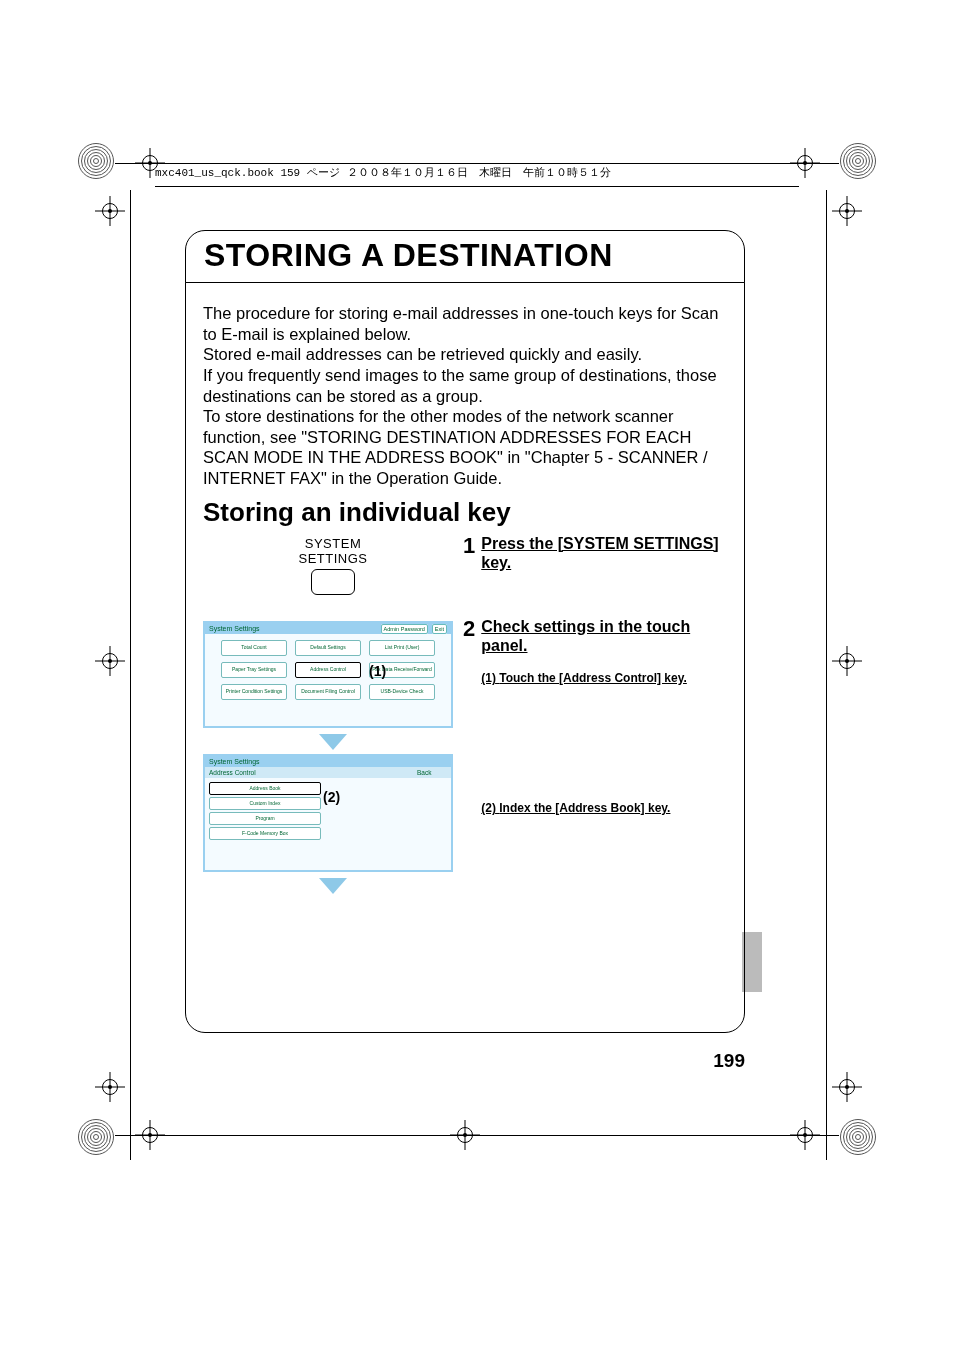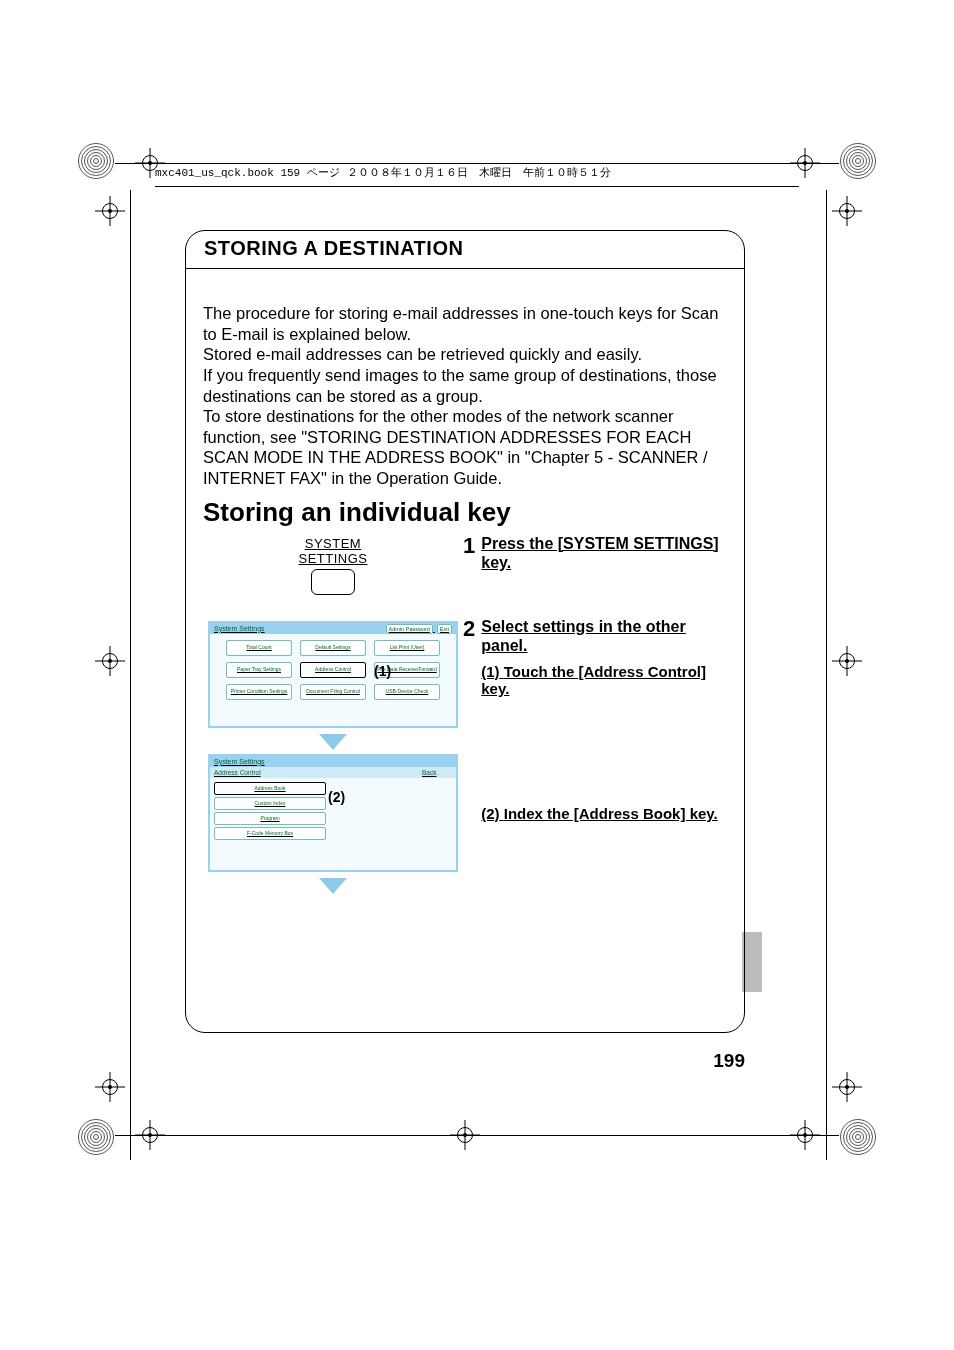--- a/index.html
+++ b/index.html
@@ -43,59 +43,59 @@
     position:absolute; left:0; right:0; top:0; height:54px;
   }
   .title-box{
     position:absolute; left:0; right:0; top:0;
     border:1.5px solid #000;
     border-radius:20px 20px 0 0;
     padding:6px 18px 8px 18px;
     background:#fff;
   }
   .main-title{
-    font-size:20px; font-weight:bold;
+    font-size:32px; font-weight:bold;
     letter-spacing:0.5px;
   }
   .body-content{
     position:absolute; left:18px; right:18px; top:64px; bottom:12px;
     overflow:hidden;
   }
   .intro{
     font-size:16.5px; line-height:1.25;
   }
   .sub-title{
     font-size:26px; font-weight:bold;
     margin-top:8px;
   }
 
   .step-row{
     display:flex; align-items:flex-start; margin-top:6px;
   }
   .step-left{
     width:260px; flex:0 0 260px;
-    display:flex; flex-direction:column; align-items:center;text-decoration:underline;
+    display:flex; flex-direction:column; 
   }
   .step-right{
     flex:1;
     display:flex;
     align-items:flex-start;
   }
   .step-num{
     font-size:22px; font-weight:bold;
     margin-right:6px;
     line-height:1.05;
   }
   .step-text{
     font-size:16px; font-weight:bold;
     line-height:1.2;
   }
   .step-sub{
-    font-size:15px; font-weight:bold;
-    margin-top:8px;
+    font-size:12px; font-weight:bold;
+    margin-top:16px;
   }
   .step-right-block{ flex:1;text-decoration:underline; }
 
   
   .sys-key{
     display:flex; flex-direction:column; align-items:center;
     font-size:13px; letter-spacing:0.5px;
     margin-top:2px;
   }
   .sys-key .kbox{
@@ -411,21 +411,21 @@
             <div class="libtn">F-Code Memory Box</div>
           </div>
           <div class="callout" style="left:118px; top:33px;">(2)</div>
         </div>
         <div class="tri-down"></div>
       </div>
 
       <div class="step-right">
         <div class="step-num">2</div>
         <div class="step-right-block">
-          <div class="step-text">Select settings in the other panel.</div>
+          <div class="step-text">Check settings in the touch panel.</div>
           <div class="step-sub">
             <span>(1)</span>
             <span>Touch the [Address Control] key.</span>
           </div>
           <div style="height:100px"></div>
           <div class="step-sub">
             <span>(2)</span>
             <span>Index the [Address Book] key.</span>
           </div>
         </div>

